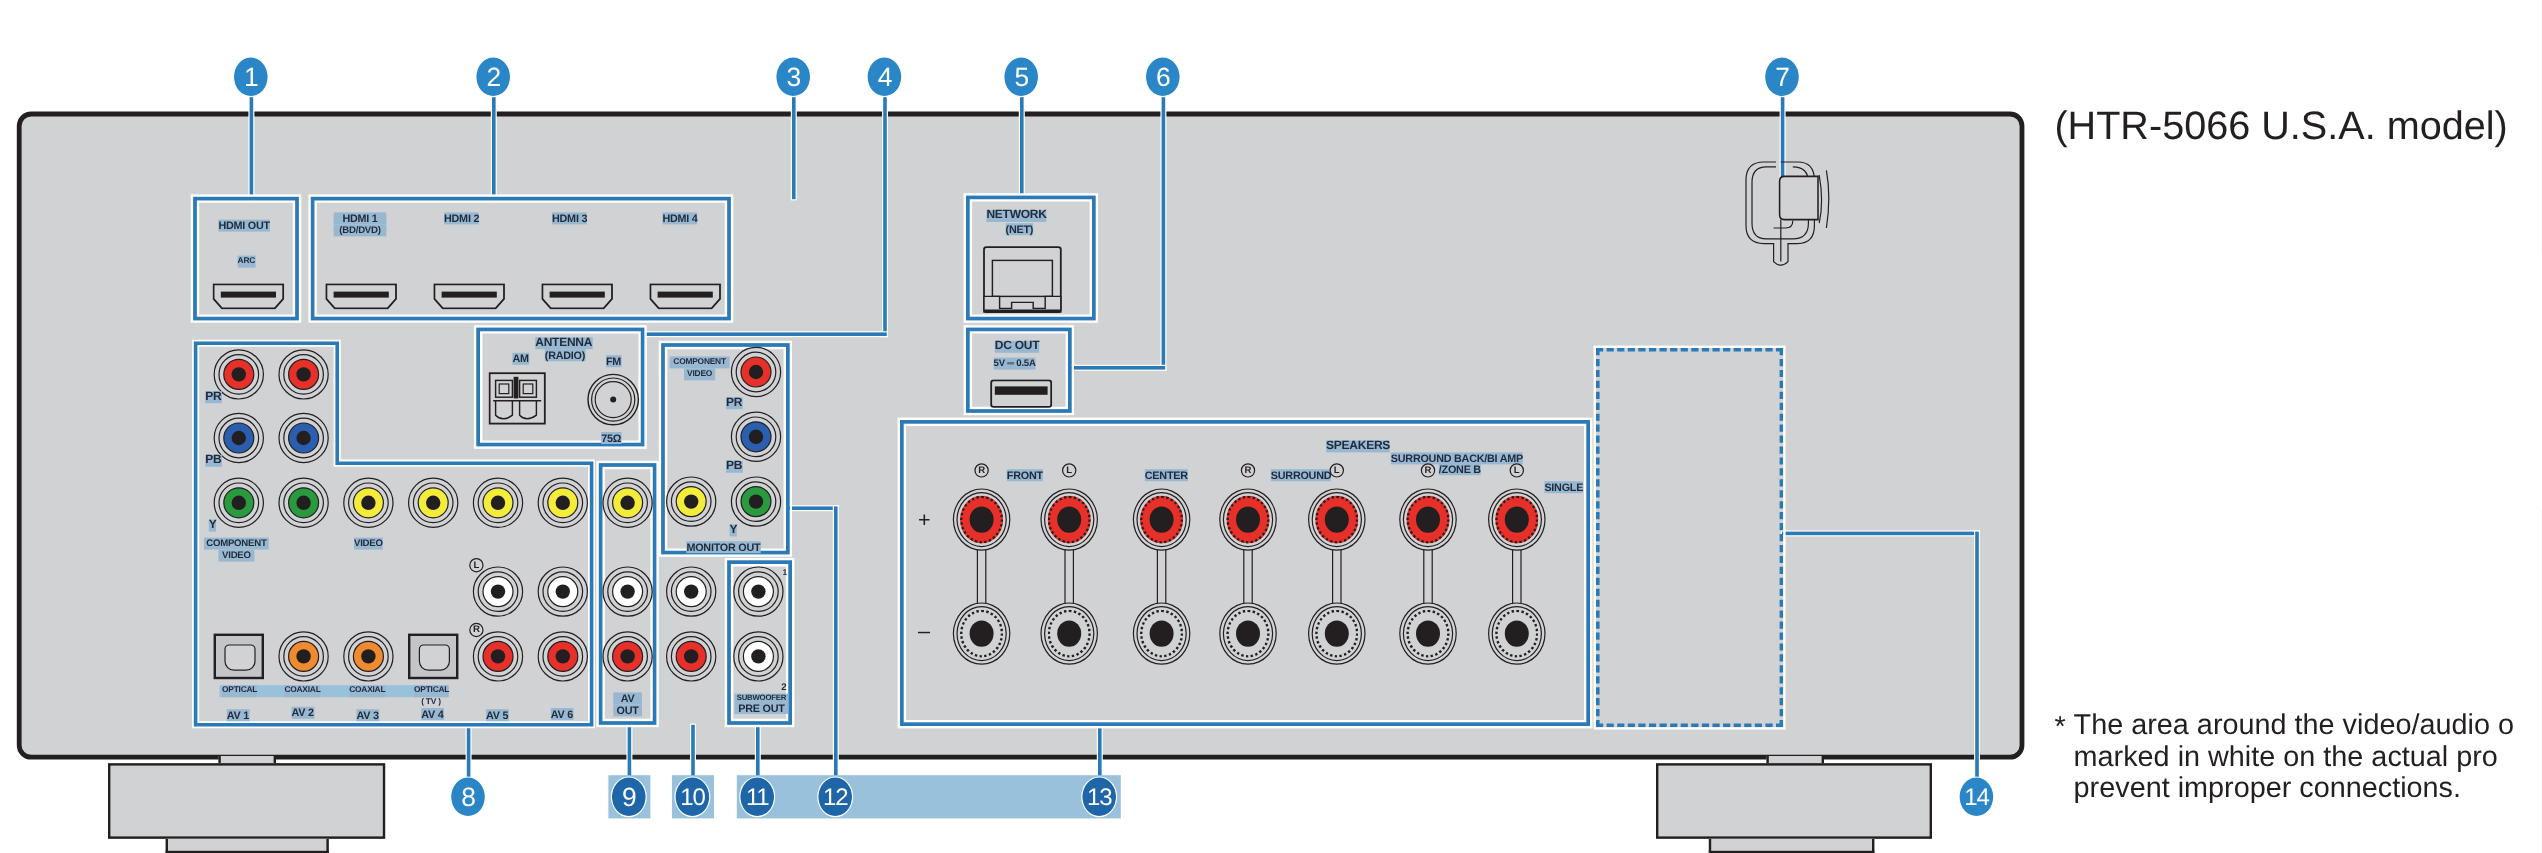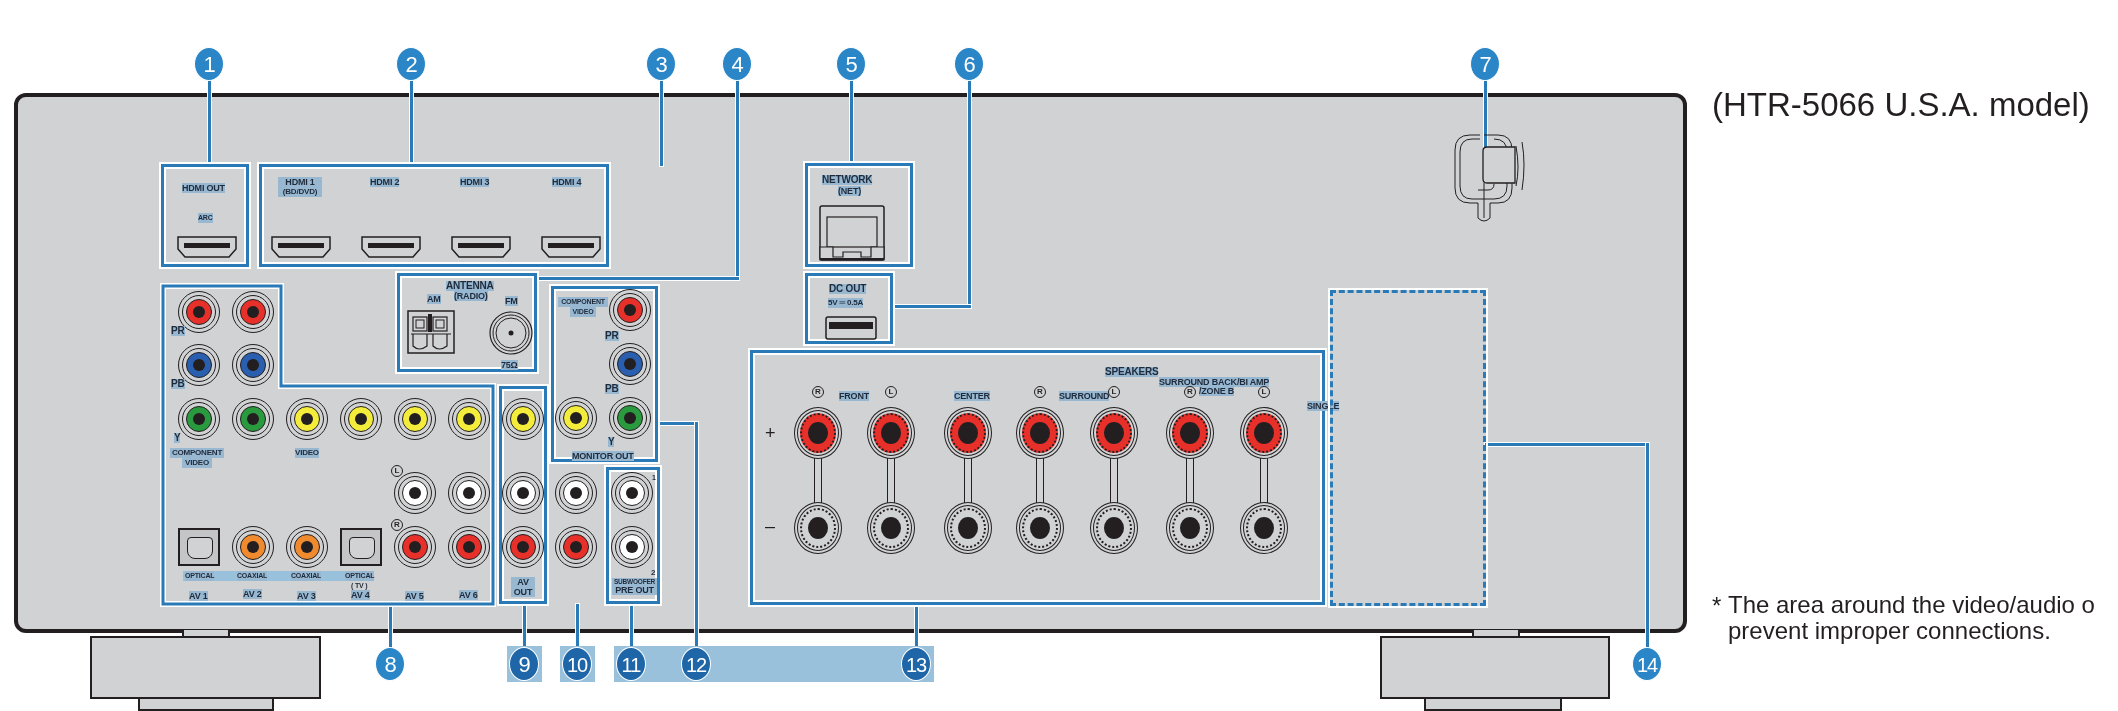--- a/index.html
+++ b/index.html
@@ -396,21 +396,21 @@
       </div>
     </div>
 
   <div class="abs grp" style="left:750px;top:350px;width:575px;height:255px;">
     <div class="abs lbl" style="left:352px;top:14px;font-size:10px;">SPEAKERS</div>
     <div class="abs lbl" style="left:86px;top:38px;">FRONT</div>
     <div class="abs lbl" style="left:201px;top:38px;text-align:center;">CENTER</div>
     <div class="abs lbl" style="left:306px;top:38px;">SURROUND</div>
     <div class="abs lbl" style="left:406px;top:24px;">SURROUND BACK/BI AMP</div>
     <div class="abs lbl" style="left:446px;top:33px;">/ZONE B</div>
-    <div class="abs lbl" style="left:534px;top:48px;margin-left:20px;">SINGLE</div>
+    <div class="abs lbl" style="left:534px;top:48px;">SINGLE</div>
     <div class="abs note" style="left:12px;top:70px;font-size:18px;">+</div>
     <div class="abs note" style="left:12px;top:163px;font-size:18px;">–</div>
   </div>
 
   <div class="abs circ-letter" style="left:812px;top:386px;">R</div>
   <div class="abs circ-letter" style="left:885px;top:386px;">L</div>
   <div class="abs circ-letter" style="left:1034px;top:386px;">R</div>
   <div class="abs circ-letter" style="left:1108px;top:386px;">L</div>
   <div class="abs circ-letter" style="left:1184px;top:386px;">R</div>
   <div class="abs circ-letter" style="left:1258px;top:386px;">L</div>
@@ -550,15 +550,16 @@
   <div class="abs badge dark" style="left:562px;top:647px;font-size:20px;">10</div>
   <div class="abs badge dark" style="left:616px;top:647px;font-size:20px;">11</div>
   <div class="abs badge dark" style="left:681px;top:647px;font-size:20px;">12</div>
   <div class="abs badge dark" style="left:901px;top:647px;font-size:20px;">13</div>
   <div class="abs badge" style="left:1632px;top:647px;font-size:20px;">14</div>
 
   <div class="abs note" style="left:1712px;top:86px;font-size:33px;">(HTR-5066 U.S.A. model)</div>
   <div class="abs note" style="left:1712px;top:592px;font-size:24px;">*</div>
   <div class="abs note" style="left:1728px;top:592px;font-size:24px;line-height:26px;">
     <div>The area around the video/audio o</div>
+    <div>marked in white on the actual pro</div>
     <div>prevent improper connections.</div>
   </div>
 </div>
 
 </body></html>

